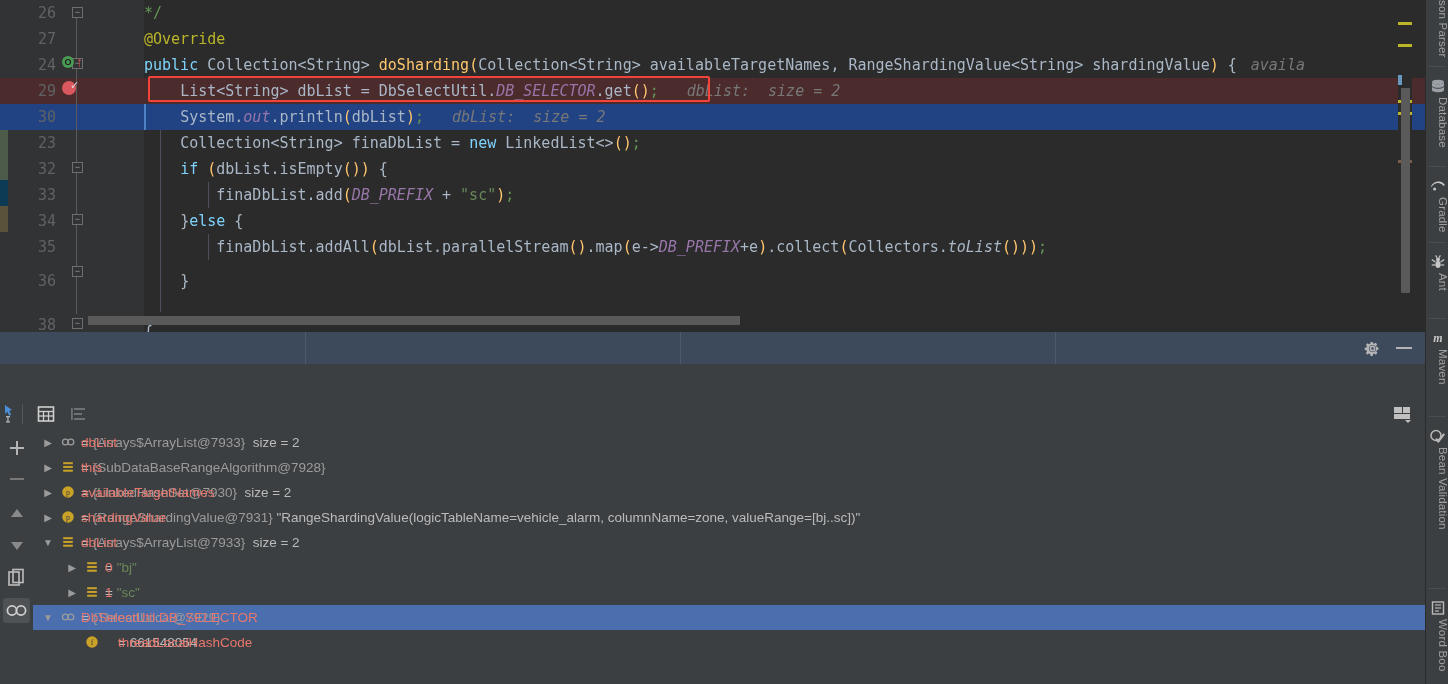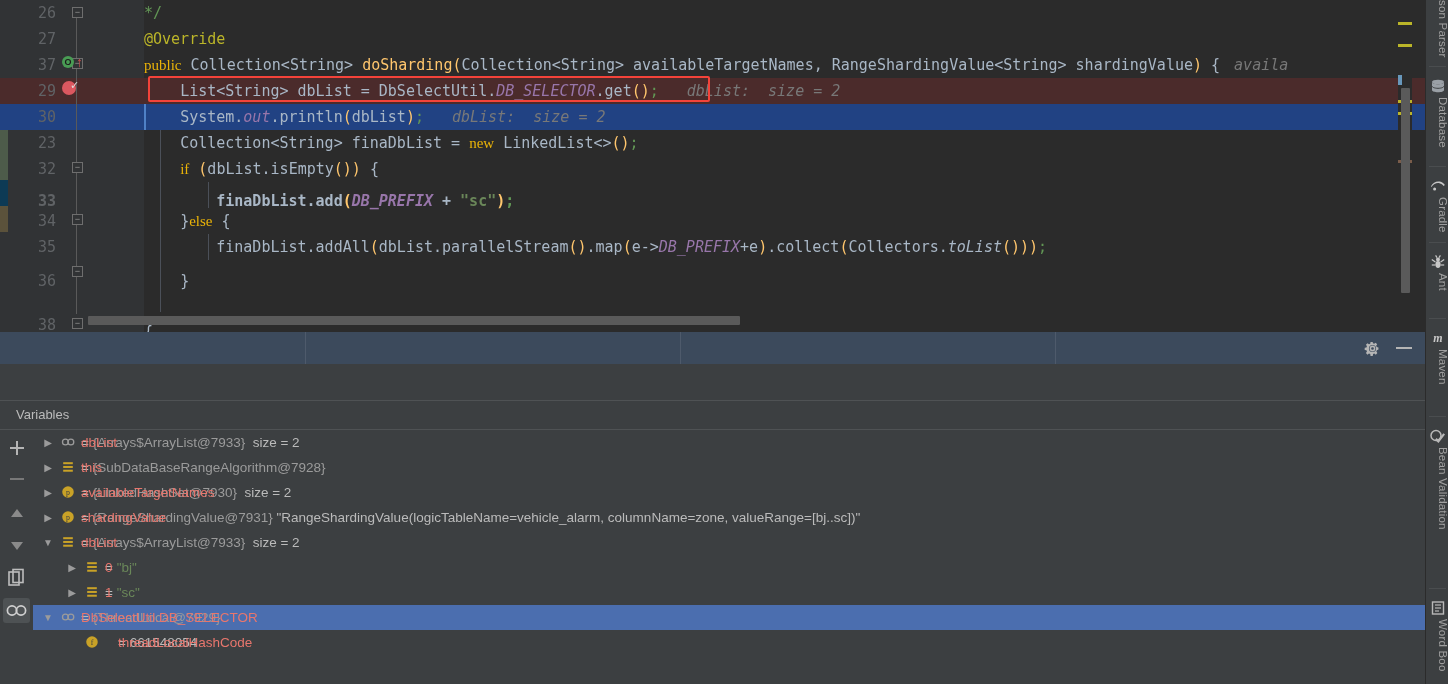--- a/index.html
+++ b/index.html
@@ -15,21 +15,21 @@
 
   .code-rows { position:absolute; left:0; top:0; width:1425px; height:432px; }
   .row { position:absolute; left:0; width:1425px; height:26px; }
   .lnum { position:absolute; left:8px; width:48px; text-align:right; color:#606366;
           font-family:"DejaVu Sans Mono", monospace; font-size:15px; line-height:26px; }
   .codetext { position:absolute; left:144px; white-space:pre;
               font-family:"DejaVu Sans Mono", monospace; font-size:15px; line-height:26px; }
 
   
   .t-def      { color:#a9b7c6; }
-  .t-kw       { color:#eab308;font-family:Liberation Serif, serif; }
+  .t-kw       { color:#7dd3fc; }
   .t-str      { color:#6a8759; }
   .t-cmt      { color:#629755; }
   .t-ann      { color:#bbb529; }
   .t-field    { color:#9876aa; font-style:italic; }
   .t-static   { color:#a9b7c6; font-style:italic; }
   .t-hint     { color:#787878; font-style:italic; }
   .t-yellow   { color:#ffc66d;margin-top:28px; }
   .t-brace    { color:#a9b7c6; }
 
   .row-sel   { background:#214283; }
@@ -119,41 +119,41 @@
   <div class="code-rows" id="code-rows">
       <div class="row" style="top: 0px;">
         <span class="lnum">26</span>
         <span class="codetext"><span class="t-cmt">*/</span></span>
       </div>
       <div class="row" style="top: 26px;">
         <span class="lnum">27</span>
         <span class="codetext"><span class="t-ann">@Override</span></span>
       </div>
       <div class="row" style="top: 52px;">
-        <span class="lnum">37</span>
+        <span class="lnum">24</span>
         <span class="codetext"><span class="t-kw">public</span><span class="t-def"> </span><span class="t-def">Collection</span><span class="t-def">&lt;</span><span class="t-def">String</span><span class="t-def">&gt;</span><span class="t-def"> </span><span class="t-yellow">doSharding</span><span class="t-yellow">(</span><span class="t-def">Collection</span><span class="t-def">&lt;</span><span class="t-def">String</span><span class="t-def">&gt;</span><span class="t-def"> </span><span class="t-def">availableTargetNames</span><span class="t-def">,</span><span class="t-def"> </span><span class="t-def">RangeShardingValue</span><span class="t-def">&lt;</span><span class="t-def">String</span><span class="t-def">&gt;</span><span class="t-def"> </span><span class="t-def">shardingValue</span><span class="t-yellow">)</span><span class="t-def"> </span><span class="t-brace">{</span><span class="t-hint" style="margin-left:14px;">availa</span></span>
       </div>
       <div class="row row-bp" style="top: 78px;">
         <span class="lnum">29</span>
         <span class="codetext"><span class="t-def"> </span><span class="t-def"> </span><span class="t-def"> </span><span class="t-def"> </span><span class="t-def">List</span><span class="t-def">&lt;</span><span class="t-def">String</span><span class="t-def">&gt;</span><span class="t-def"> </span><span class="t-def">dbList</span><span class="t-def"> </span><span class="t-def">=</span><span class="t-def"> </span><span class="t-def">DbSelectUtil</span><span class="t-def">.</span><span class="t-field">DB_SELECTOR</span><span class="t-def">.</span><span class="t-def">get</span><span class="t-yellow">(</span><span class="t-yellow">)</span><span class="t-cmt">;</span><span class="t-hint" style="margin-left:28px;">dbList:  size = 2</span></span>
       </div>
       <div class="row row-sel" style="top: 104px;">
         <span class="lnum">30</span>
         <span class="codetext"><span class="t-def"> </span><span class="t-def"> </span><span class="t-def"> </span><span class="t-def"> </span><span class="t-def">System</span><span class="t-def">.</span><span class="t-field">out</span><span class="t-def">.</span><span class="t-def">println</span><span class="t-yellow">(</span><span class="t-def">dbList</span><span class="t-yellow">)</span><span class="t-cmt">;</span><span class="t-hint" style="margin-left:28px;">dbList:  size = 2</span></span>
         <div class="row-exec-bar"></div>
       </div>
       <div class="row" style="top: 130px;">
         <span class="lnum">23</span>
         <span class="codetext"><span class="t-def"> </span><span class="t-def"> </span><span class="t-def"> </span><span class="t-def"> </span><span class="t-def">Collection</span><span class="t-def">&lt;</span><span class="t-def">String</span><span class="t-def">&gt;</span><span class="t-def"> </span><span class="t-def">finaDbList</span><span class="t-def"> </span><span class="t-def">=</span><span class="t-def"> </span><span class="t-kw">new</span><span class="t-def"> </span><span class="t-def">LinkedList</span><span class="t-def">&lt;</span><span class="t-def">&gt;</span><span class="t-yellow">(</span><span class="t-yellow">)</span><span class="t-cmt">;</span></span>
       </div>
       <div class="row" style="top: 156px;">
         <span class="lnum">32</span>
         <span class="codetext"><span class="t-def"> </span><span class="t-def"> </span><span class="t-def"> </span><span class="t-def"> </span><span class="t-kw">if</span><span class="t-def"> </span><span class="t-yellow">(</span><span class="t-def">dbList</span><span class="t-def">.</span><span class="t-def">isEmpty</span><span class="t-yellow">(</span><span class="t-yellow">)</span><span class="t-yellow">)</span><span class="t-def"> </span><span class="t-brace">{</span></span>
       </div>
-      <div class="row" style="top: 188px; font-weight: bold;">
+      <div class="row" style="top: 182px;">
         <span class="lnum">33</span>
         <span class="codetext"><span class="t-def"> </span><span class="t-def"> </span><span class="t-def"> </span><span class="t-def"> </span><span class="t-def"> </span><span class="t-def"> </span><span class="t-def"> </span><span class="t-def"> </span><span class="t-def">finaDbList</span><span class="t-def">.</span><span class="t-def">add</span><span class="t-yellow">(</span><span class="t-field">DB_PREFIX</span><span class="t-def"> </span><span class="t-def">+</span><span class="t-def"> </span><span class="t-str">"sc"</span><span class="t-yellow">)</span><span class="t-cmt">;</span></span>
       </div>
       <div class="row" style="top: 208px;">
         <span class="lnum">34</span>
         <span class="codetext"><span class="t-def"> </span><span class="t-def"> </span><span class="t-def"> </span><span class="t-def"> </span><span class="t-brace">}</span><span class="t-kw">else</span><span class="t-def"> </span><span class="t-brace">{</span></span>
       </div>
       <div class="row" style="top: 234px;">
         <span class="lnum">35</span>
         <span class="codetext"><span class="t-def"> </span><span class="t-def"> </span><span class="t-def"> </span><span class="t-def"> </span><span class="t-def"> </span><span class="t-def"> </span><span class="t-def"> </span><span class="t-def"> </span><span class="t-def">finaDbList</span><span class="t-def">.</span><span class="t-def">addAll</span><span class="t-yellow">(</span><span class="t-def">dbList</span><span class="t-def">.</span><span class="t-def">parallelStream</span><span class="t-yellow">(</span><span class="t-yellow">)</span><span class="t-def">.</span><span class="t-def">map</span><span class="t-yellow">(</span><span class="t-def">e</span><span class="t-def">-</span><span class="t-def">&gt;</span><span class="t-field">DB_PREFIX</span><span class="t-def">+</span><span class="t-def">e</span><span class="t-yellow">)</span><span class="t-def">.</span><span class="t-def">collect</span><span class="t-yellow">(</span><span class="t-def">Collectors</span><span class="t-def">.</span><span class="t-static">toList</span><span class="t-yellow">(</span><span class="t-yellow">)</span><span class="t-yellow">)</span><span class="t-yellow">)</span><span class="t-cmt">;</span></span>
@@ -235,23 +235,20 @@
       <path fill="#6e7274" d="M3 4h1.8v12H3z"></path>
     </svg>
     <svg class="layout-icon" width="22" height="22" viewBox="0 0 22 22">
       <rect x="2" y="3" width="8" height="6" fill="#c0c0c0"></rect>
       <rect x="11" y="3" width="7" height="6" fill="#c0c0c0"></rect>
       <rect x="2" y="10" width="16" height="5" fill="#c0c0c0"></rect>
       <path fill="#c0c0c0" d="M13 16h6l-3 3z"></path>
     </svg>
   </div>
 
-  <div class="varhdr">
-    <span>Variables</span>
-  </div>
 
   <div class="leftrail">
     <svg class="rail-btn" style="top:6px;" viewBox="0 0 24 24">
       <path fill="#b5b5b5" d="M11 5h2v6h6v2h-6v6h-2v-6H5v-2h6z"></path>
     </svg>
     <svg class="rail-btn" style="top:37px;" viewBox="0 0 24 24">
       <rect x="5" y="11" width="14" height="2" fill="#787878"></rect>
     </svg>
     <svg class="rail-btn" style="top:72px;" viewBox="0 0 24 24">
       <path fill="#8a8a8a" d="M12 7l6 8H6z"></path>

